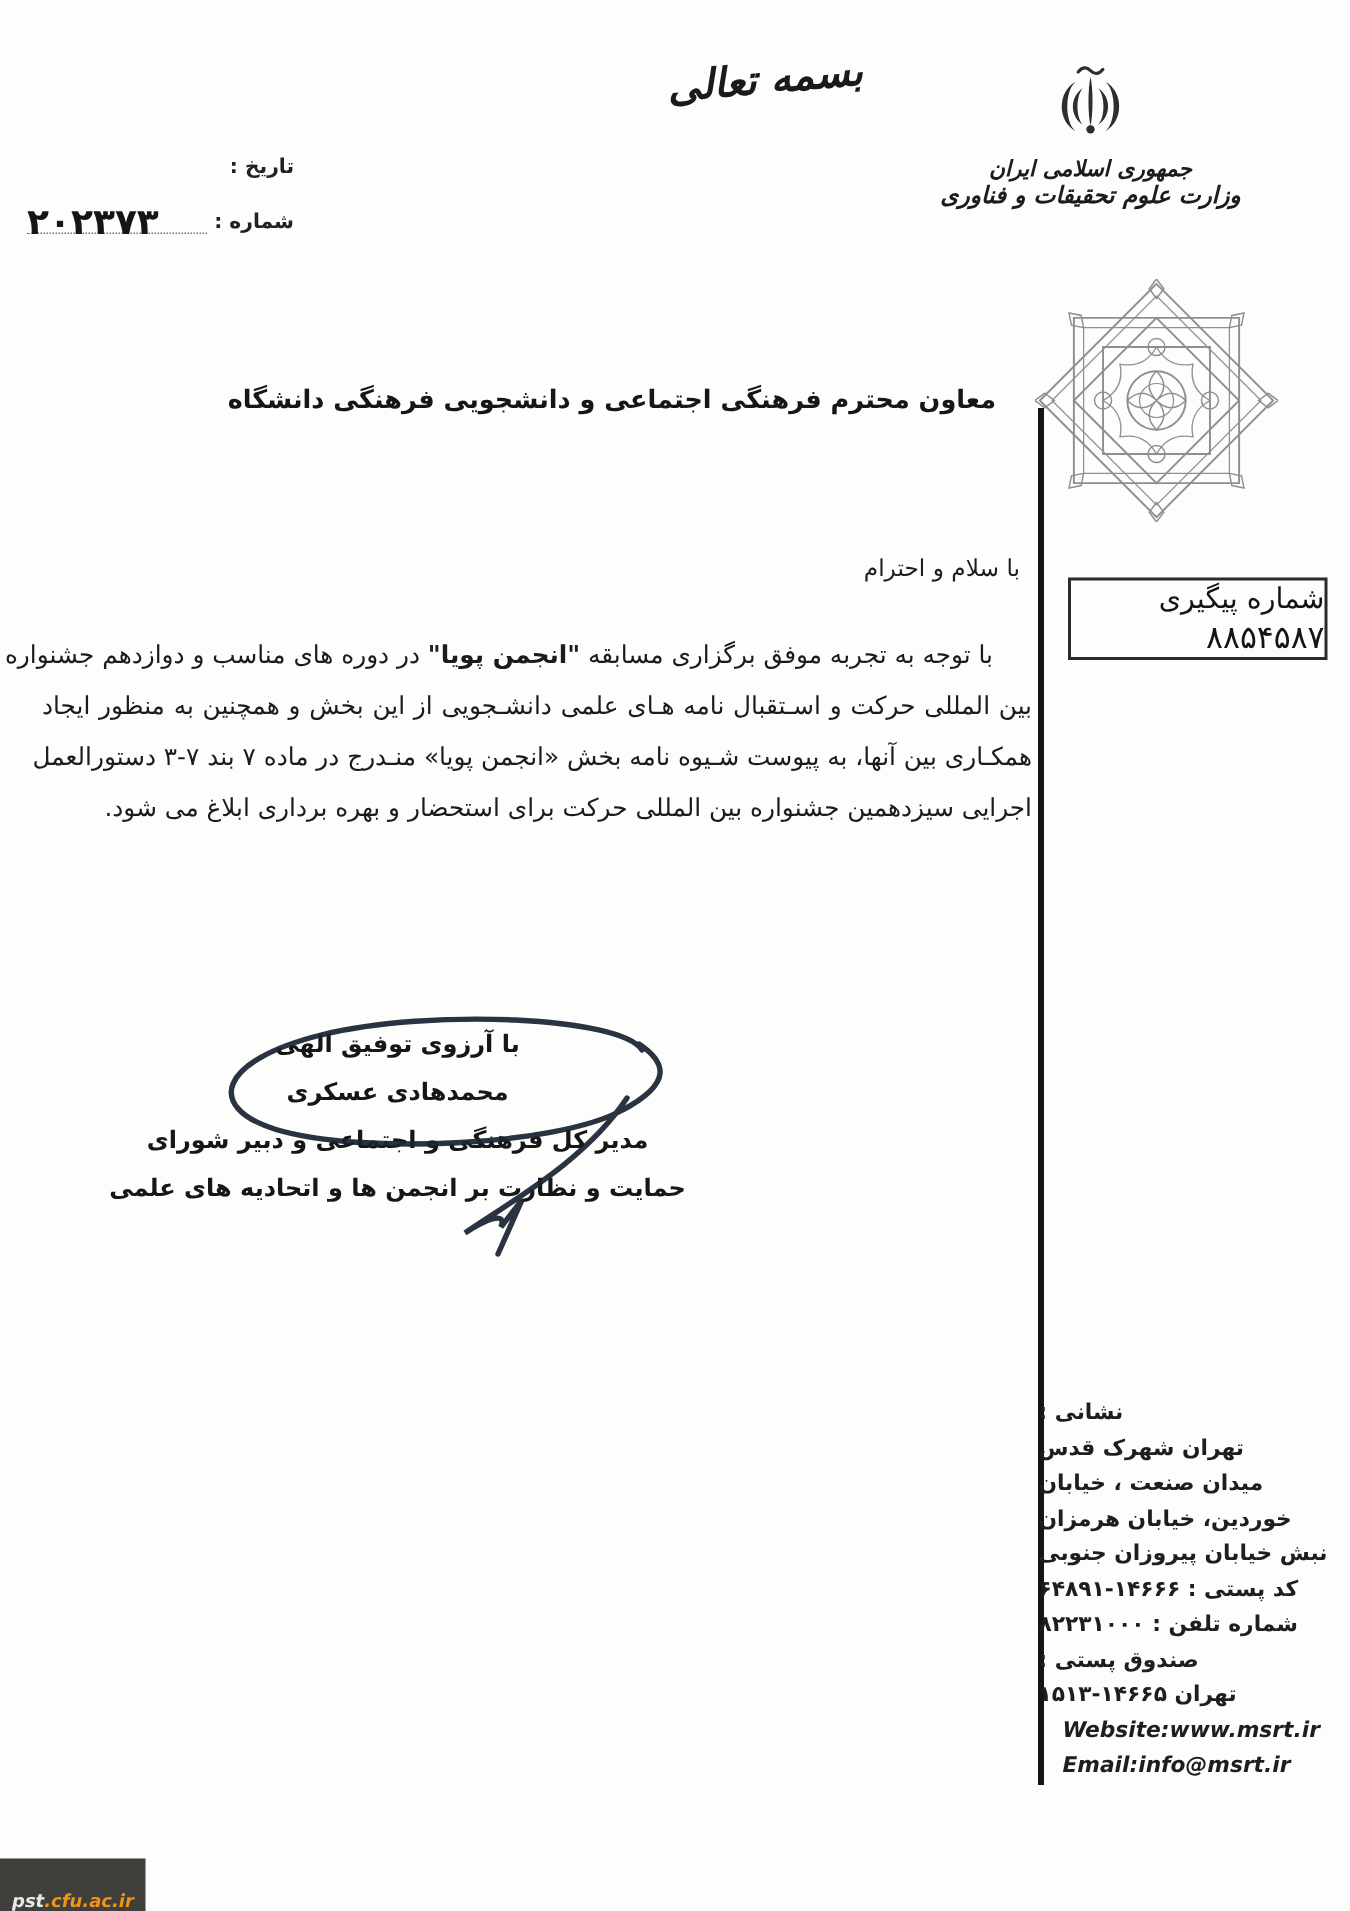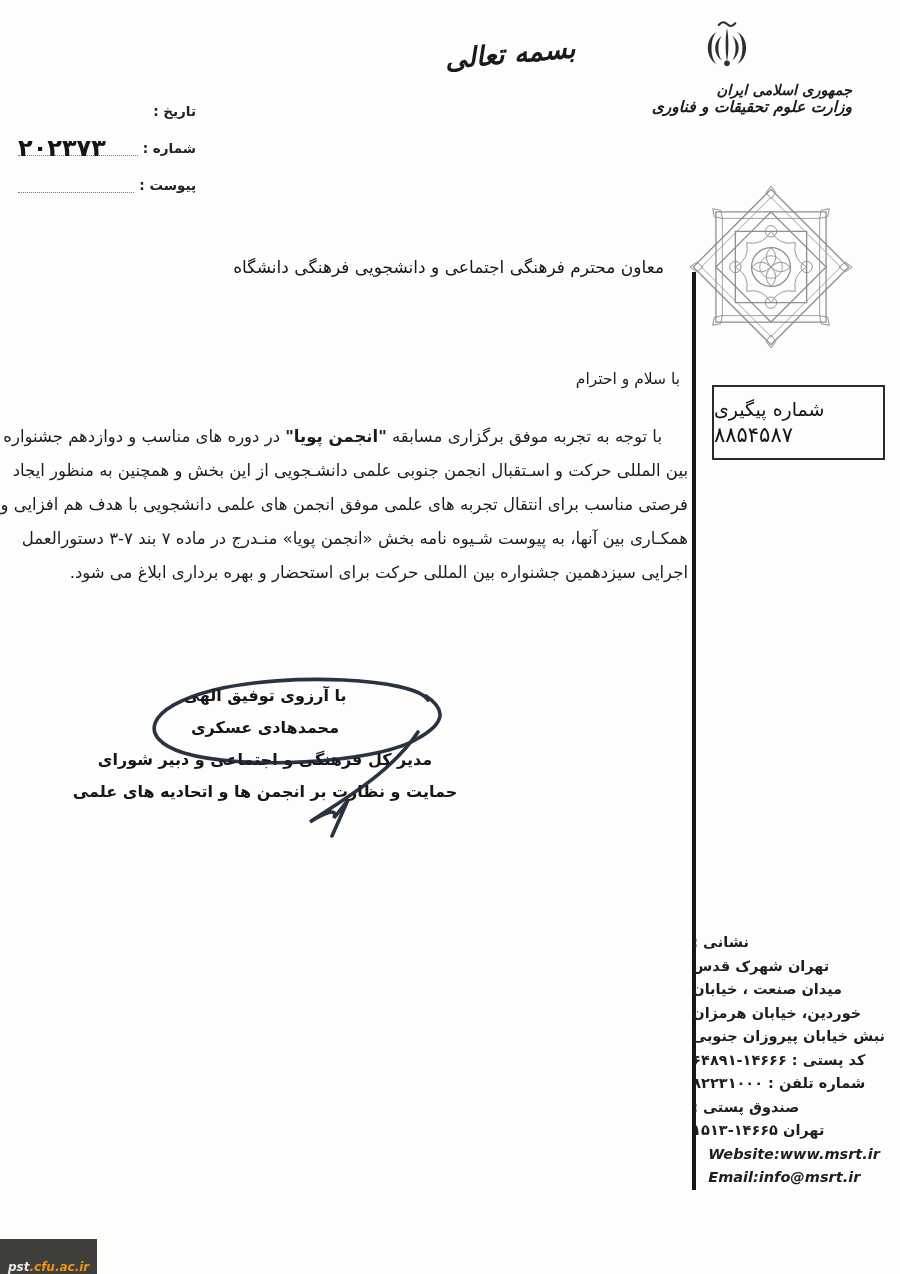--- a/index.html
+++ b/index.html
@@ -20,39 +20,39 @@
     direction: ltr;
   }
   .meta-value.num { font-size: 24px; }
   
   .bismillah {
     position: absolute; left: 420px; top: 38px; width: 180px; text-align: center;
     font-size: 27px; font-weight: 600; font-style: italic; transform: rotate(-5deg);
     color: #1a1a1a;
   }
   
-  .header-right { position: absolute; right: 48px; top: 20px; width: 250px; text-align: right; }
+  .header-right { position: absolute; right: 48px; top: 43px; width: 250px; text-align: center; }
   .emblem { width: 58px; height: 56px; margin: 0 auto; display: block; }
   .country { font-size: 14.5px; font-weight: 600; font-style: italic; margin-top: 6px; }
   .ministry { font-size: 15.5px; font-weight: 600; font-style: italic; }
   
   .ornament { position: absolute; right: 48px; top: 186px; width: 162px; height: 162px; }
   
   .vline { position: absolute; left: 692px; top: 272px; width: 4px; height: 918px; background: #151515; }
   
   .recipient {
-    position: absolute; right: 236px; top: 257px; font-size: 17px; font-weight: normal;
+    position: absolute; right: 236px; top: 257px; font-size: 17px; font-weight: bold;
     white-space: nowrap; color: #161616;
   }
   .salutation { position: absolute; right: 220px; top: 370px; font-size: 15.5px; color: #1d1d1d; margin-left: 31px; }
   
   .tracking-box {
-    position: absolute; left: 712px; top: 385px; width: 173px; height: 75px;
+    position: absolute; left: 712px; top: 385px; width: 173px; height: 55px;
     border: 2px solid #2b2b2b; display: flex; flex-direction: column;
-    align-items: flex-end; justify-content: center; gap: 3px; background: #fdfdfc;
+    align-items: flex-start; justify-content: center; gap: 3px; background: #fdfdfc;
   }
   .tracking-label { font-size: 19px; color: #141414; }
   .tracking-value { font-size: 21px; letter-spacing: 3px; color: #141414; direction: ltr; }
   
   .body-text { position: absolute; left: 28px; top: 420px; width: 660px; direction: rtl; color: #1b1b1b; }
   .body-line {
     font-size: 16.5px; line-height: 34px; height: 34px; overflow: visible;
     text-align: justify; text-align-last: justify; white-space: nowrap;
   }
   .body-line.first { text-indent: 26px; }
@@ -81,26 +81,20 @@
 <div class="page">
 
   <div class="meta-block">
     <div class="meta-row">
       <span class="meta-label">تاریخ :</span>
     </div>
     <div class="meta-row">
       <span class="meta-label">شماره :</span>
       <span class="meta-line">
         <span class="meta-value num">۲۰۲۳۷۳</span>
-      </span>
-    </div>
-    <div class="meta-row">
-      <span class="meta-label">پیوست :</span>
-      <span class="meta-line">
-        <span class="meta-value"></span>
       </span>
     </div>
   </div>
 
   <div class="bismillah">بسمه تعالی</div>
 
   <div class="header-right">
     <svg class="emblem" viewBox="-30 -34 60 68">
       <g fill="#2e2e2e" stroke="none">
         <path d="M 12 -20 C 21 -13 21 13 12 20 C 27 12 27 -12 12 -20 Z"></path>
@@ -151,22 +145,21 @@
 
   <div class="tracking-box">
     <div class="tracking-label">شماره پیگیری</div>
     <div class="tracking-value">۸۸۵۴۵۸۷</div>
   </div>
 
   <div class="body-text">
     <div class="body-line first">
       <span>با توجه به تجربه موفق برگزاری مسابقه </span><span class="body-bold">"انجمن پویا"</span><span> در دوره های مناسب و دوازدهم جشنواره</span>
     </div>
-    <div class="body-line">بین المللی حرکت و اسـتقبال انجمن جنوبی علمی دانشـجویی از این بخش و همچنین به منظور ایجاد</div>
-    <div class="body-line">فرصتی مناسب برای انتقال تجربه های علمی موفق انجمن های علمی دانشجویی با هدف هم افزایی و</div>
+    <div class="body-line">بین المللی حرکت و اسـتقبال نامه هـای علمی دانشـجویی از این بخش و همچنین به منظور ایجاد</div>
     <div class="body-line">همکـاری بین آنها، به پیوست شـیوه نامه بخش «انجمن پویا» منـدرج در ماده ۷ بند ۷-۳ دستورالعمل</div>
     <div class="body-line last">اجرایی سیزدهمین جشنواره بین المللی حرکت برای استحضار و بهره برداری ابلاغ می شود.</div>
   </div>
 
   <div class="signature">
     <div class="sig-line">با آرزوی توفیق الهی</div>
     <div class="sig-line">محمدهادی عسکری</div>
     <div class="sig-line">مدیر کل فرهنگی و اجتماعی و دبیر شورای</div>
     <div class="sig-line">حمایت و نظارت بر انجمن ها و اتحادیه های علمی</div>
   </div>

